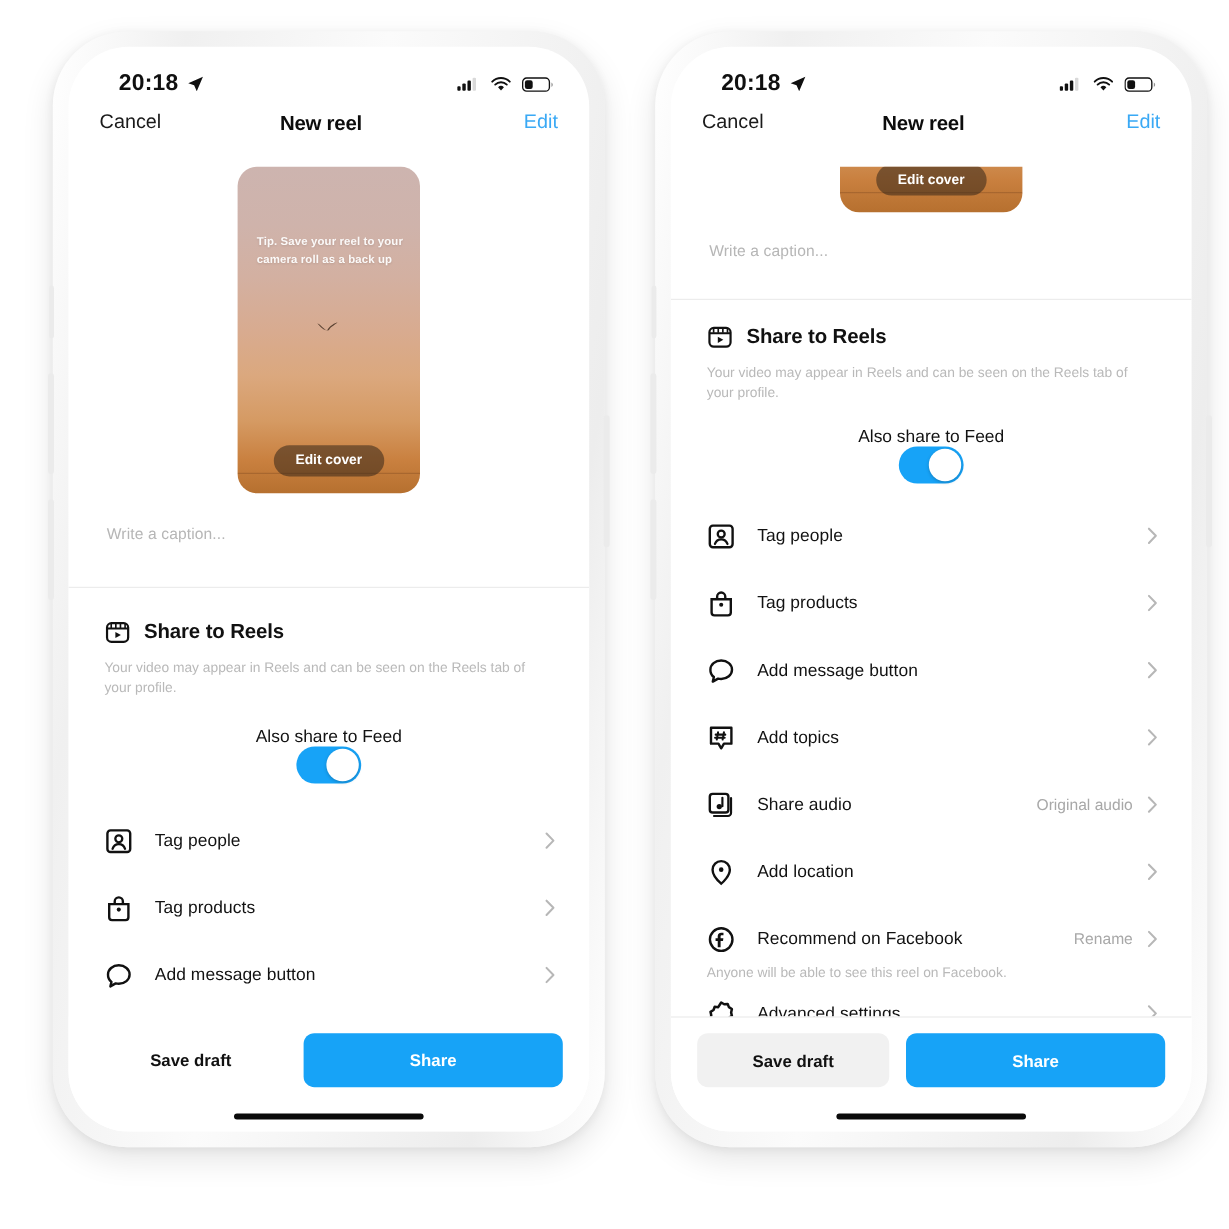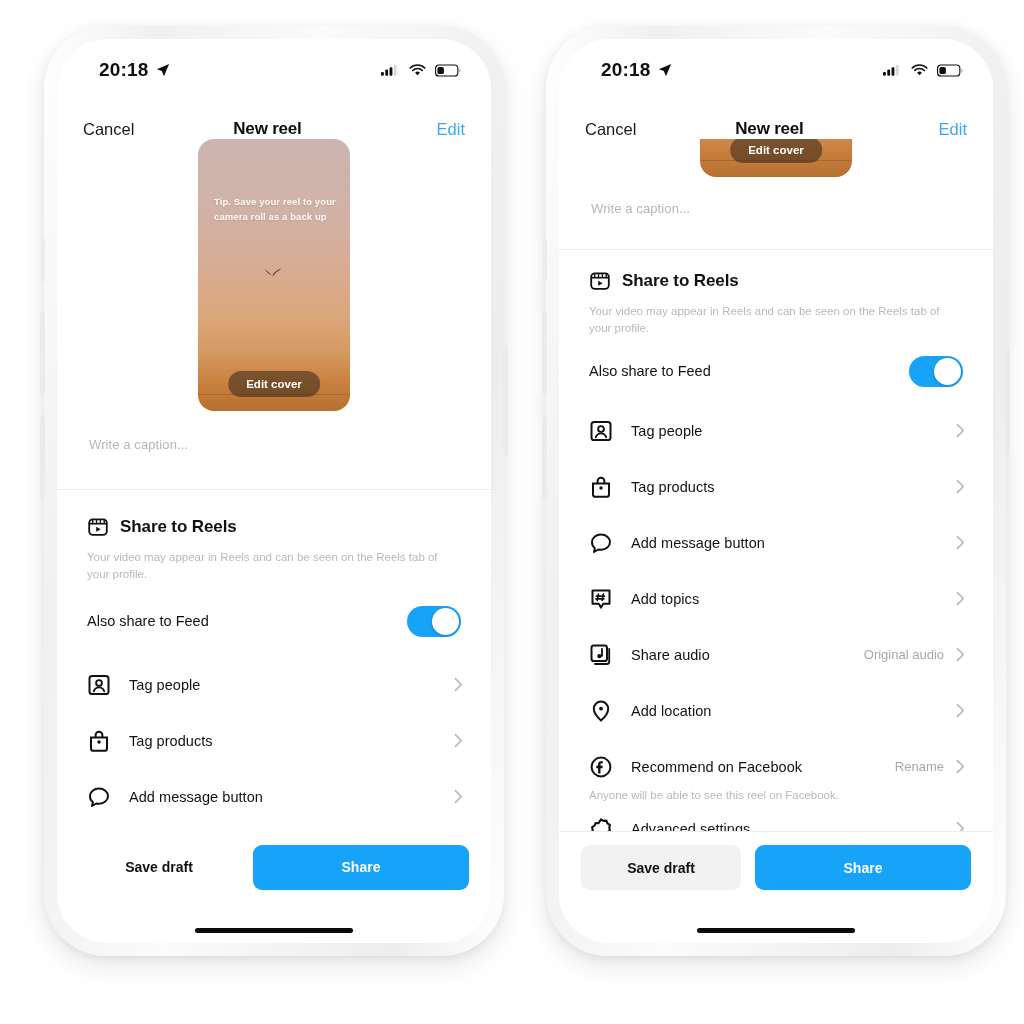--- a/index.html
+++ b/index.html
@@ -49,21 +49,21 @@
     padding: 8px 30px 0 42px;
   }
   .sb-time {
     font-size: 19px; font-weight: 600; color: #101010;
     letter-spacing: 0.2px; display: flex; align-items: center; gap: 7px;
   }
   .sb-right { display: flex; align-items: center; gap: 9px; }
 
   
   .navbar {
-    height: 46px; display: flex; align-items: flex-end;
+    height: 46px; display: flex; align-items: flex-start;
     justify-content: space-between; padding: 0 26px;
   }
   .nav-cancel { font-size: 16.5px; color: #1a1a1a; }
   .nav-title  { font-size: 17px; font-weight: 700; color: #0d0d0d; letter-spacing: -0.2px;}
   .nav-edit   { font-size: 16.5px; color: #3aa9f5; font-weight: 500; margin-left: 36px; }
 
   
   .body-scroll { position: relative; height: 735px; }
 
   
@@ -115,20 +115,21 @@
   .sr-title { font-size: 17px; font-weight: 700; color: #111; letter-spacing: -0.1px; }
   .sr-sub {
     padding: 11px 30px 0 30px;
     font-size: 11.5px; color: #b9b9b9; line-height: 1.5;
   }
 
   
   .toggle-row {
     display: flex; align-items: center; justify-content: space-between;
     padding: 22px 30px 20px 30px;
+    flex-direction: column;
   }
   .toggle-label { font-size: 14.5px; color: #121212; font-weight: 500; }
   .switch {
     width: 54px; height: 31px; border-radius: 16px;
     background: #17a3f7; position: relative; flex: none;
   }
   .switch .knob {
     position: absolute; right: 2px; top: 2px;
     width: 27px; height: 27px; border-radius: 50%;
     background: #fff; box-shadow: 0 1px 3px rgba(0,0,0,0.22);
@@ -147,21 +148,21 @@
   }
   .row .value { font-size: 13px; color: #a8a8a8; margin-right: 12px; white-space: nowrap; }
   .chev { width: 9px; height: 15px; flex: none; }
   .row-note {
     padding: 0 30px 0 30px; margin-top: -6px;
     font-size: 11.5px; color: #b9b9b9;
   }
 
   
   .actionbar {
-    position: absolute; left: 0; right: 0; bottom: 16px;
+    position: absolute; left: 0; right: 0; bottom: 0;
     height: 96px;
     background: #fff;
     display: flex; align-items: center; gap: 14px;
     padding: 0 22px 24px 22px;
     border-top: 1px solid #ececec;
   }
   .actionbar.noborder { border-top: none; }
   .btn {
     height: 45px; border-radius: 9px; border: none;
     font-size: 14px; font-weight: 700; cursor: pointer;

